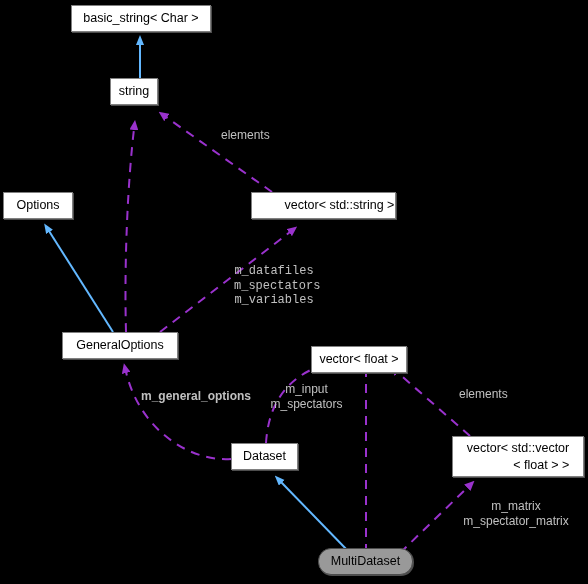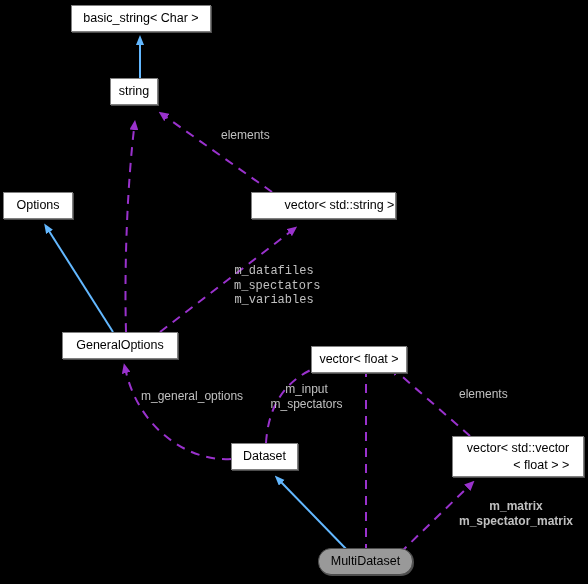--- a/index.html
+++ b/index.html
@@ -128,24 +128,24 @@
 
   <div class="uml-node highlight" style="left:318px; top:548px; width:95px; height:27px;border-radius:13px;">MultiDataset</div>
 
   <div class="edge-label" style="left:221px; top:128px;">elements</div>
 
 
   <div class="edge-label" style="left:234px; top:264px; width:80px;font-family:Liberation Mono, monospace;">m_datafiles
 m_spectators
 m_variables</div>
 
-  <div class="edge-label" style="left:141px; top:389px;">m_general_options</div>
+  <div class="edge-label" style="left:141px; top:389px;font-weight:bold;">m_general_options</div>
 
   <div class="edge-label" style="left:267px; top:382px; width:79px;">m_input
 m_spectators</div>
 
   <div class="edge-label" style="left:459px; top:387px;">elements</div>
 
 
-  <div class="edge-label" style="left:452px; top:499px; width:128px;font-weight:bold;">m_matrix
+  <div class="edge-label" style="left:452px; top:499px; width:128px;">m_matrix
 m_spectator_matrix</div>
 
 </div>
 
 </body></html>

